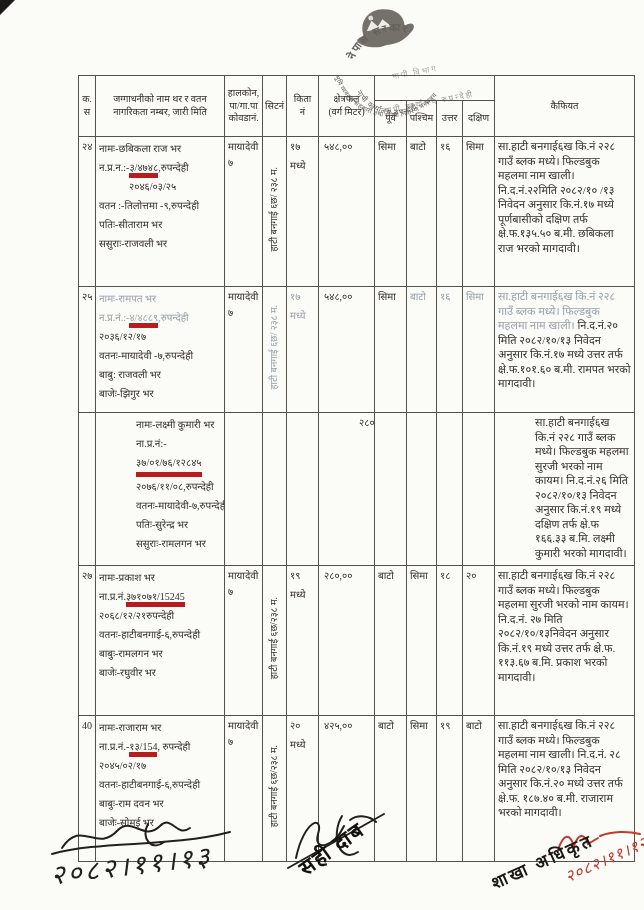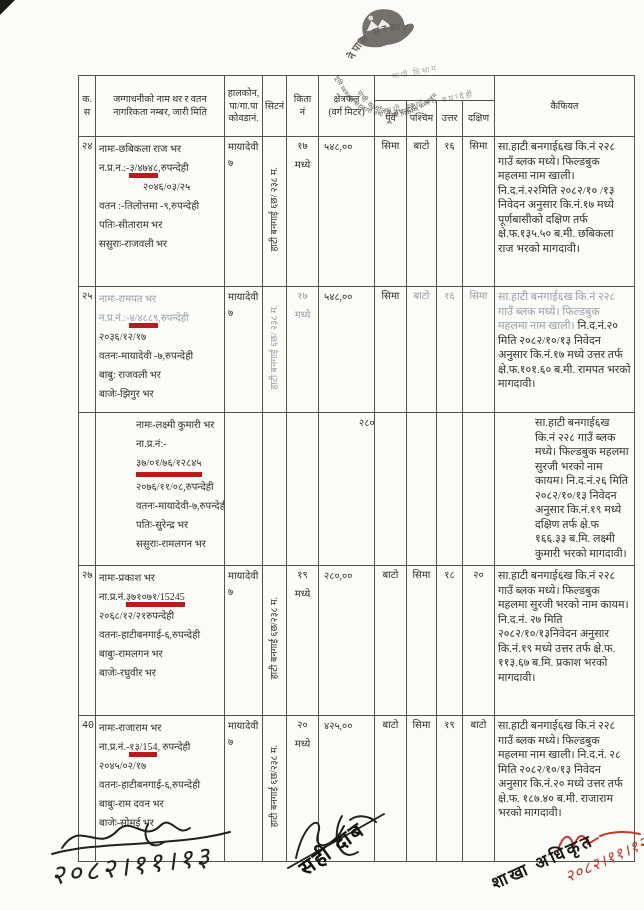--- a/index.html
+++ b/index.html
@@ -15,23 +15,23 @@
   .table-wrap{position:absolute;left:78px;top:75px;width:557px;}
   table{border-collapse:collapse;table-layout:fixed;width:557px;}
   td{border:1px solid #55514b;vertical-align:top;padding:2px 3px;
      font-size:10px;line-height:1.55;overflow:hidden;}
   tr.h1 td{height:22px;}
   tr.h2 td{height:33px;}
   td.hd{vertical-align:middle;text-align:center;font-size:9.5px;line-height:1.35;padding:1px;}
   tr.r24 td{height:145px;} tr.r25 td{height:121px;} tr.r26 td{height:148px;padding-left:40px;}
   tr.r27 td{height:145px;} tr.r28 td{height:141px;}
   .owner div{line-height:19px;white-space:nowrap;font-family:Liberation Serif, serif;}
-  .indent{margin-left:44px;}
+  .indent{margin-left:30px;}
   .u{border-bottom:5px solid #b91c1c;}
-  .num-cell{text-align:center;font-family:Liberation Mono, monospace;}
+  .num-cell{text-align:left;}
   .kitta2{margin-top:3px;}
   .area-cell{padding-left:5px;}
   .remarks{font-size:11px;line-height:14.5px;}
   .sheet-cell{vertical-align:middle;text-align:center;}
   .vtext{writing-mode:vertical-rl;transform:rotate(180deg);white-space:nowrap;
          font-size:9.5px;display:inline-block;max-height:140px;}
   .faded{color:#98a1a9;}
   
   .seal{position:absolute;left:320px;top:0px;width:146px;height:132px;
         transform:rotate(-14deg);opacity:.85;z-index:5;pointer-events:none;}

